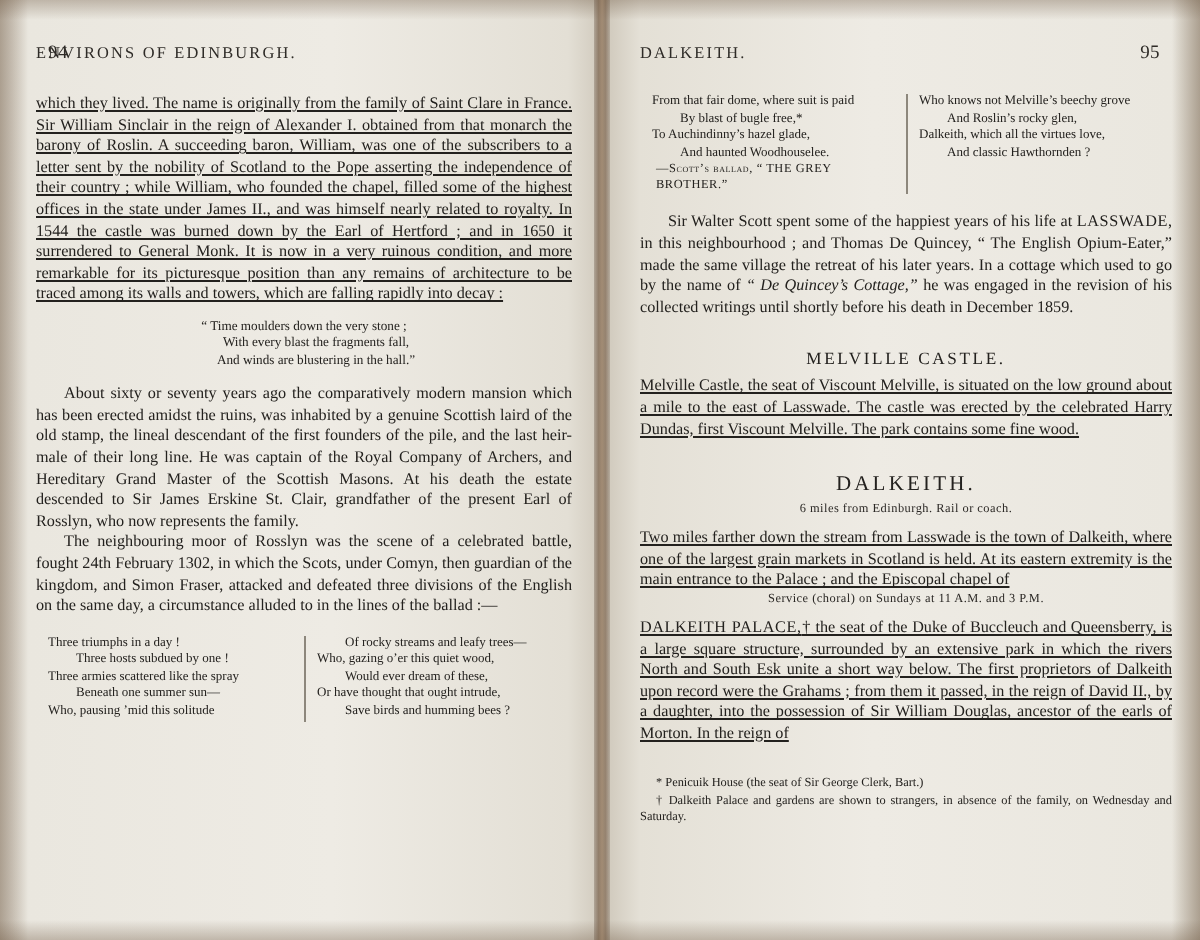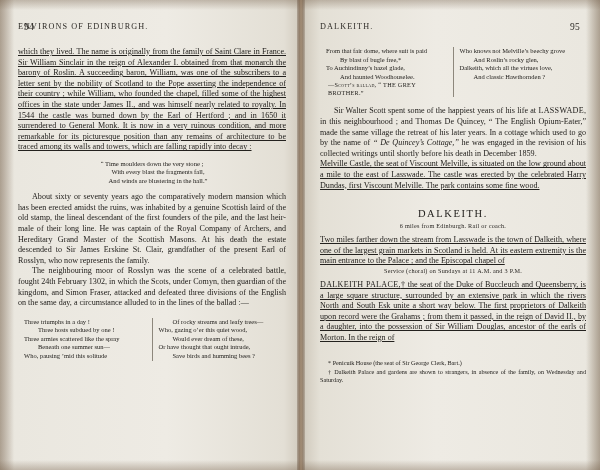--- a/index.html
+++ b/index.html
@@ -260,20 +260,21 @@
       <div class="col col-2">
         <div class="vline">Who knows not Melville’s beechy grove</div>
         <div class="vline ind">And Roslin’s rocky glen,</div>
         <div class="vline">Dalkeith, which all the virtues love,</div>
         <div class="vline ind">And classic Hawthornden ?</div>
       </div>
     </div>
 
     <p class="body"><span>Sir Walter Scott spent some of the happiest years of his life at </span><span class="sc">LASSWADE</span><span>, in this neighbourhood ; and Thomas De Quincey, “ The English Opium-Eater,” made the same village the retreat of his later years. In a cottage which used to go by the name of </span><span class="it">“ De Quincey’s Cottage,”</span><span> he was engaged in the revision of his collected writings until shortly before his death in December 1859.</span></p>
 
+    <div class="section-head">MELVILLE CASTLE.</div>
     <p class="body noindent">Melville Castle, the seat of Viscount Melville, is situated on the low ground about a mile to the east of Lasswade. The castle was erected by the celebrated Harry Dundas, first Viscount Melville. The park contains some fine wood.</p>
 
     <div class="section-head big">DALKEITH.</div>
     <div class="section-sub">6 miles from Edinburgh. Rail or coach.</div>
     <p class="body noindent">Two miles farther down the stream from Lasswade is the town of Dalkeith, where one of the largest grain markets in Scotland is held. At its eastern extremity is the main entrance to the Palace ; and the Episcopal chapel of</p>
 
     <div class="section-sub">Service (choral) on Sundays at 11 A.M. and 3 P.M.</div>
 
     <p class="body noindent"><span class="sc">DALKEITH PALACE,</span><span>† the seat of the Duke of Buccleuch and Queensberry, is a large square structure, surrounded by an extensive park in which the rivers North and South Esk unite a short way below. The first proprietors of Dalkeith upon record were the Grahams ; from them it passed, in the reign of David II., by a daughter, into the possession of Sir William Douglas, ancestor of the earls of Morton. In the reign of</span></p>
 

